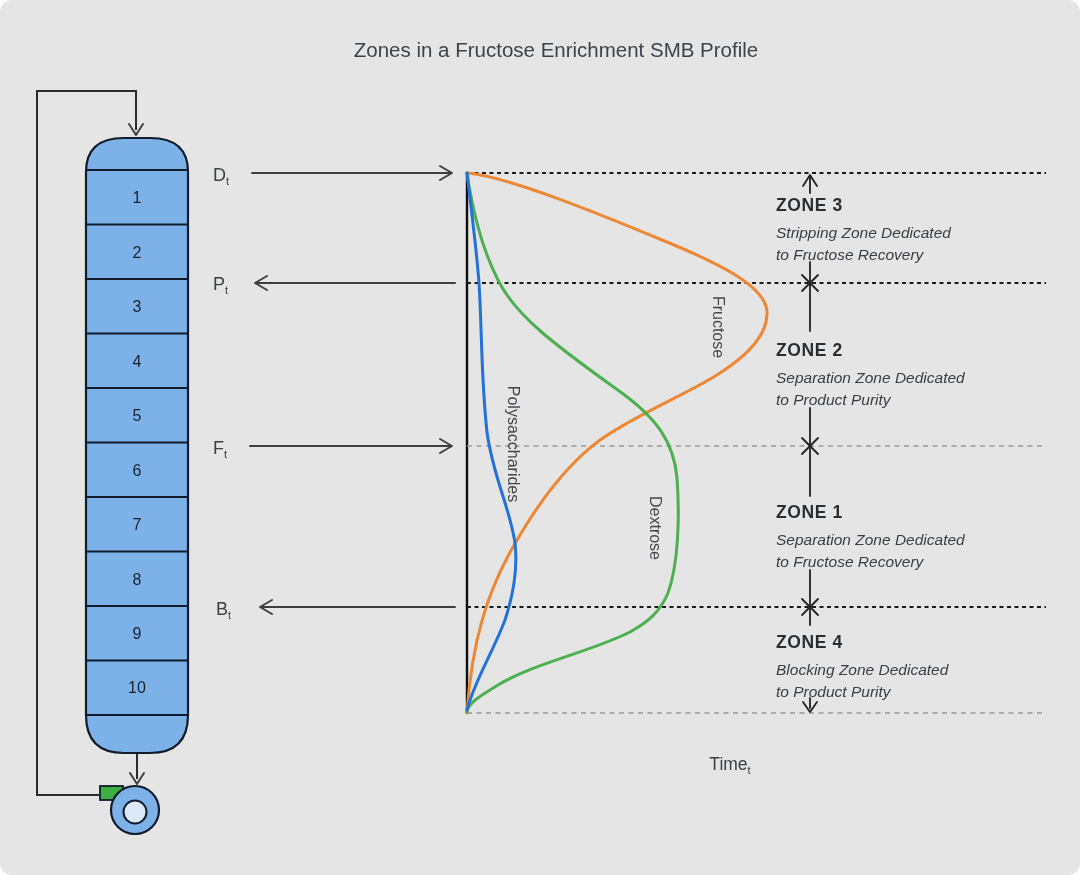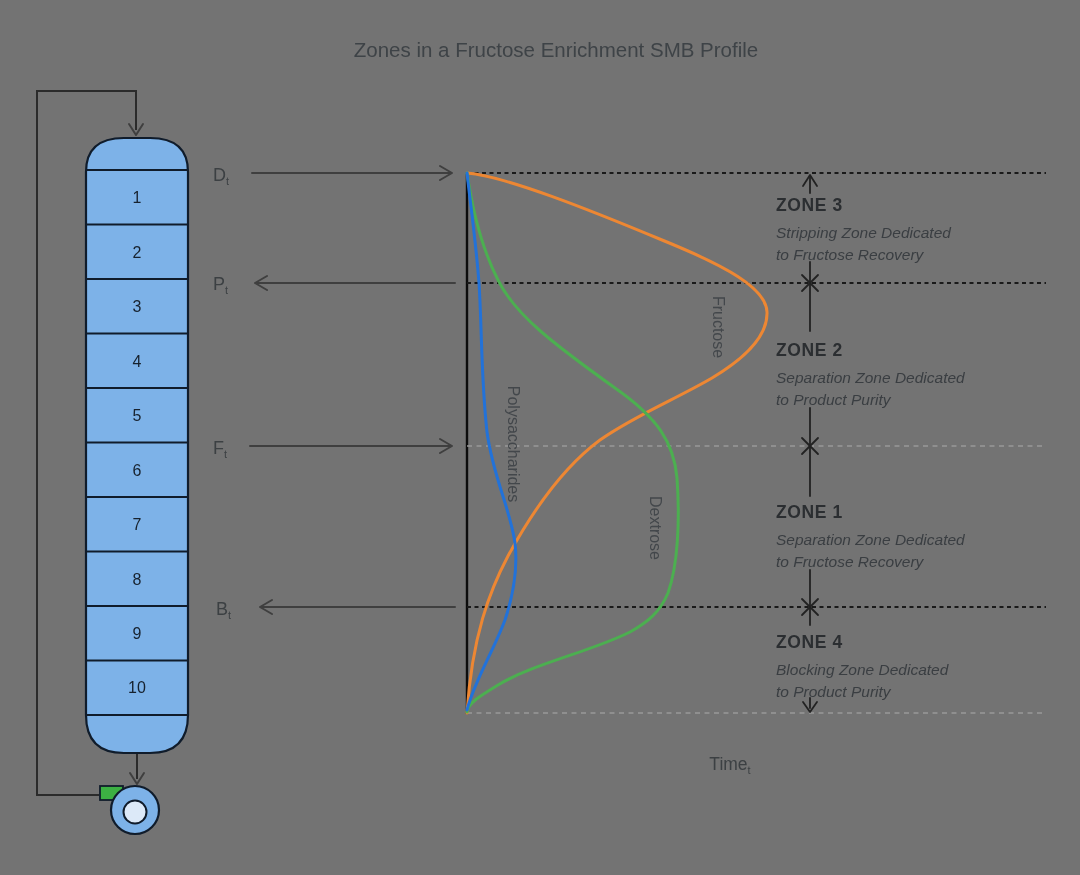--- a/index.html
+++ b/index.html
@@ -1,21 +1,22 @@
 <!DOCTYPE html>
 <html><head>
 <meta charset="utf-8">
 <style>
   html,body { margin:0; padding:0; background:#ffffff; }
   .canvas {
     position:relative;
     width:1080px; height:875px;
-    background:#737373;
+    background:#e5e5e5;
     font-family:"Liberation Sans", sans-serif;
     overflow:hidden;
+    border-radius:12px;
   }
   svg text { font-family:"Liberation Sans", sans-serif; }
   .title-text     { font-size:20.5px; fill:#3e4347; }
   .port-label     { font-size:18px; fill:#3c4043; }
   .port-sub       { font-size:11px; fill:#3c4043; }
   .cell-num       { font-size:16px; fill:#17222e; }
   .zone-heading   { font-size:17.5px; font-weight:bold; letter-spacing:0.6px; fill:#2b2e31; }
   .zone-desc      { font-size:15.5px; font-style:italic; fill:#3a3e42; }
   .curve-label    { font-size:16px; fill:#43474b; }
   .time-label     { font-size:17.5px; fill:#3c4043; }

